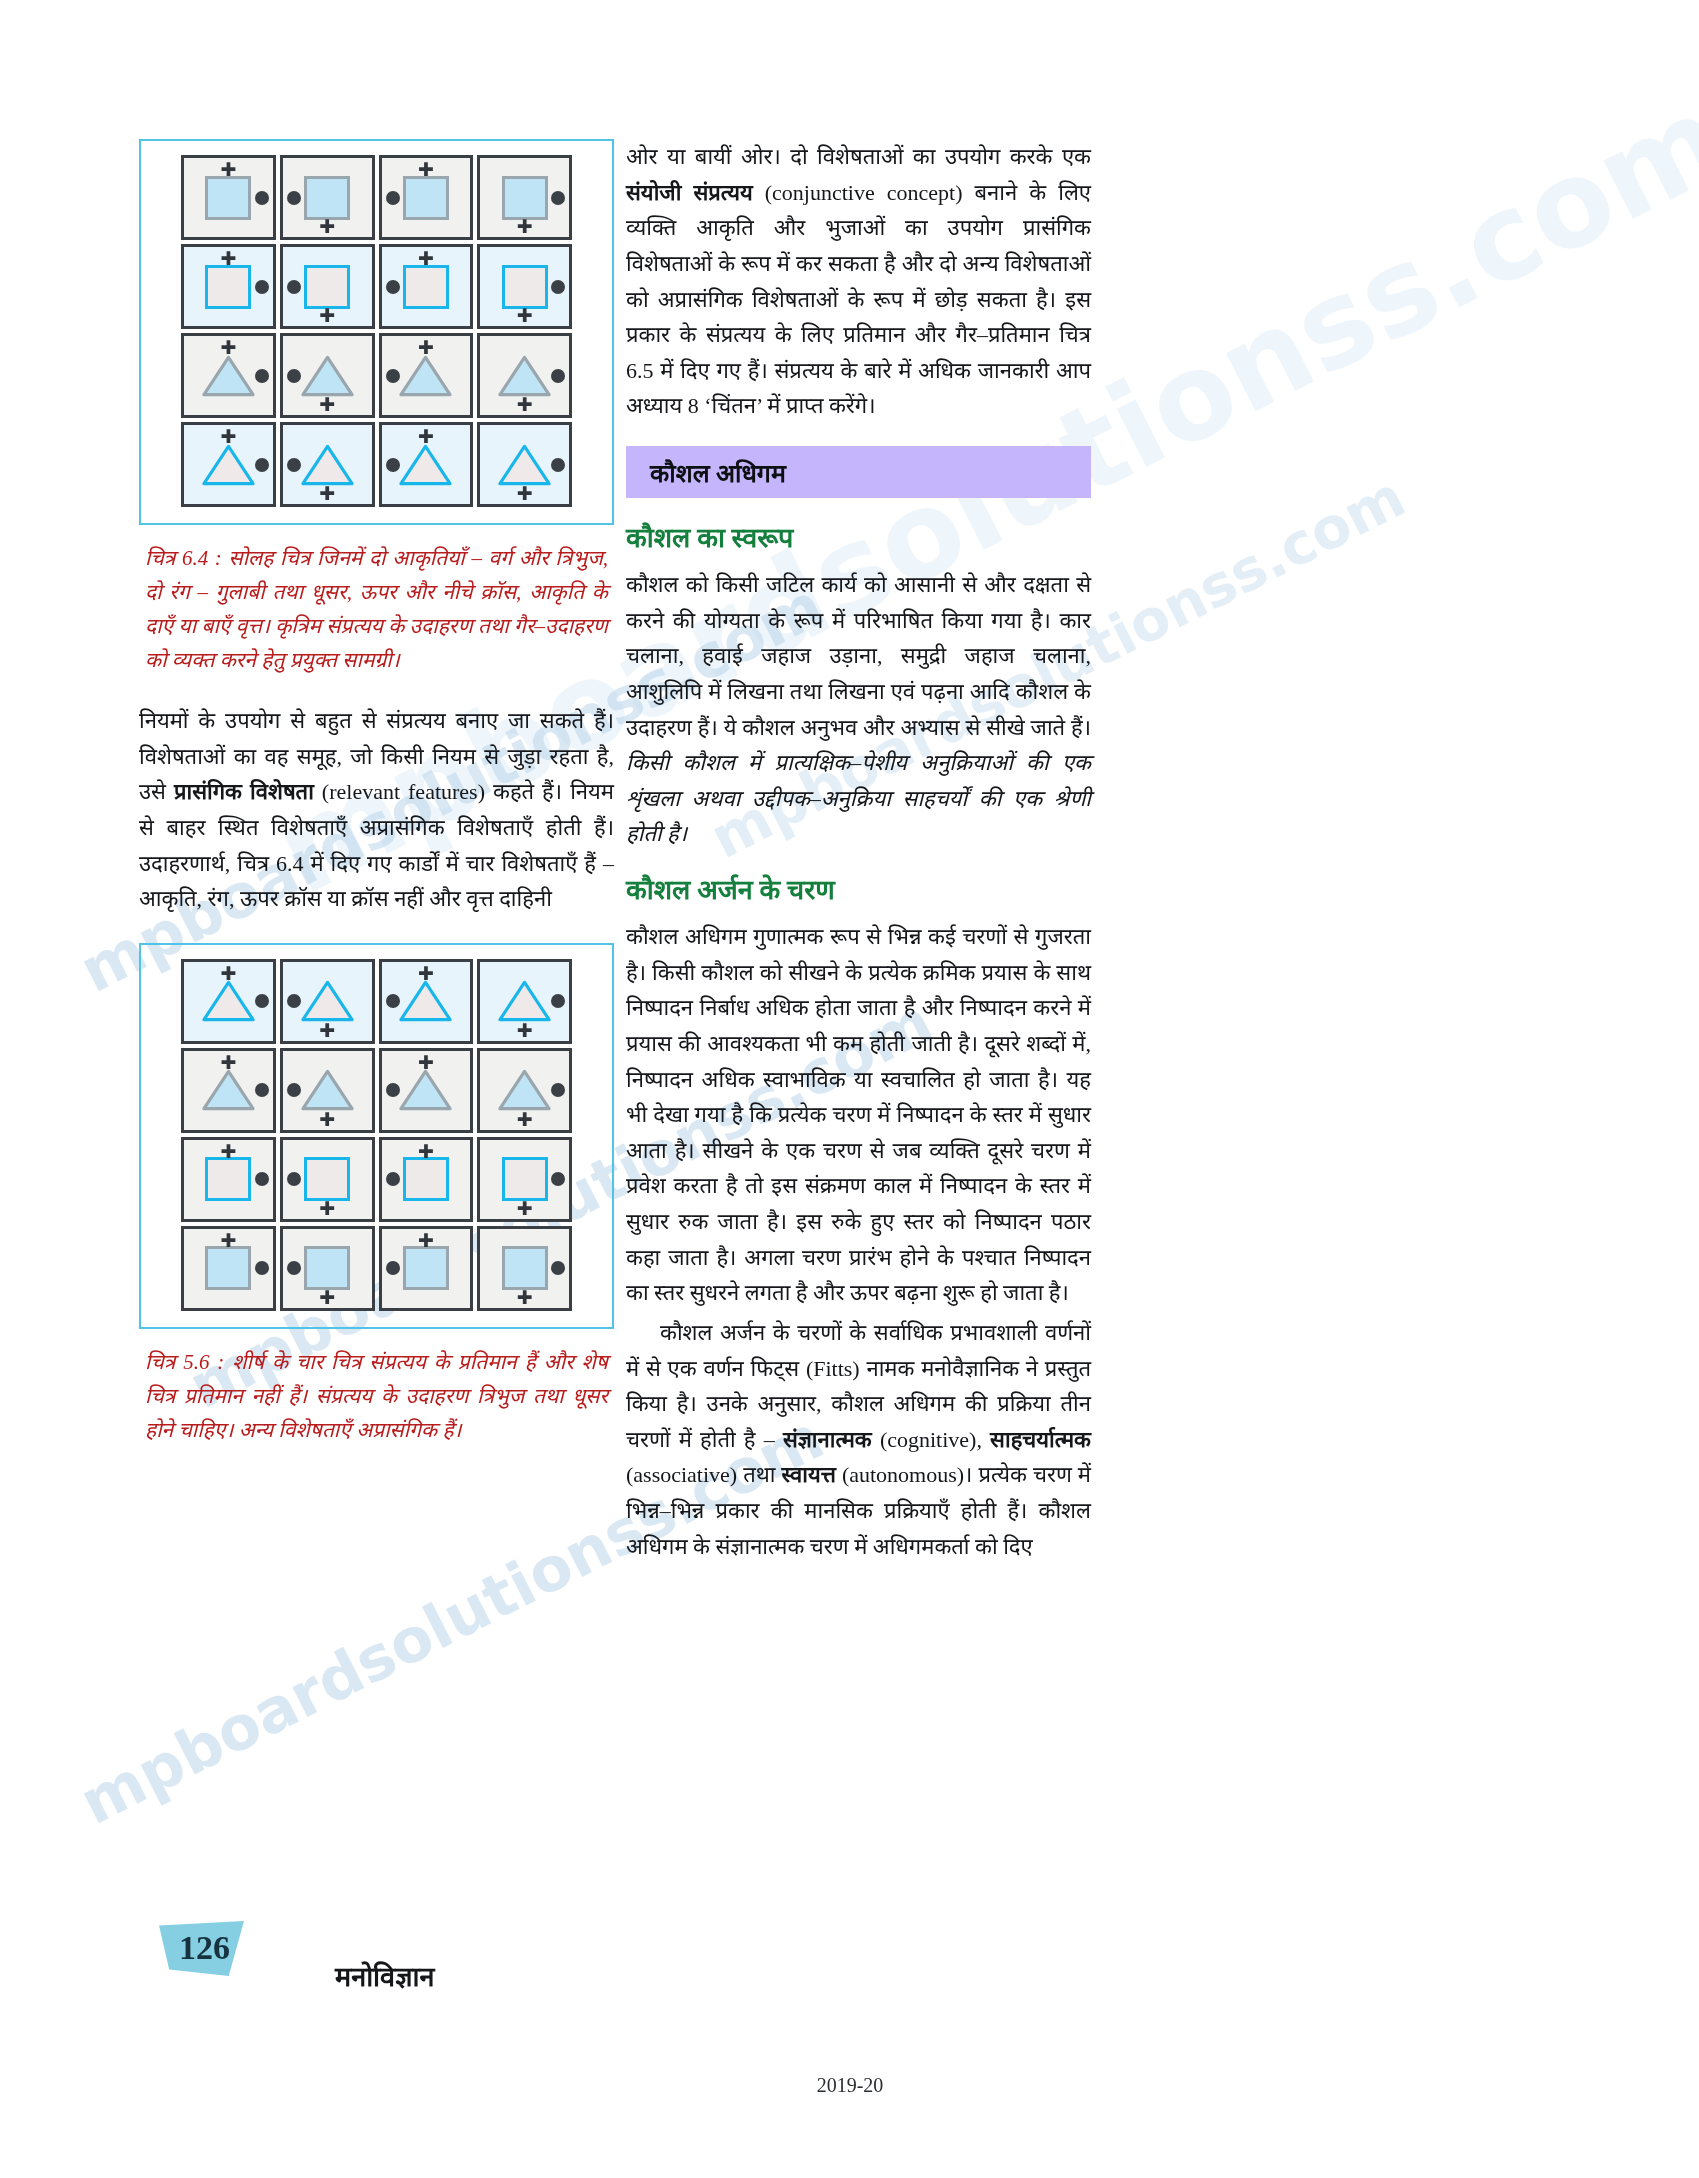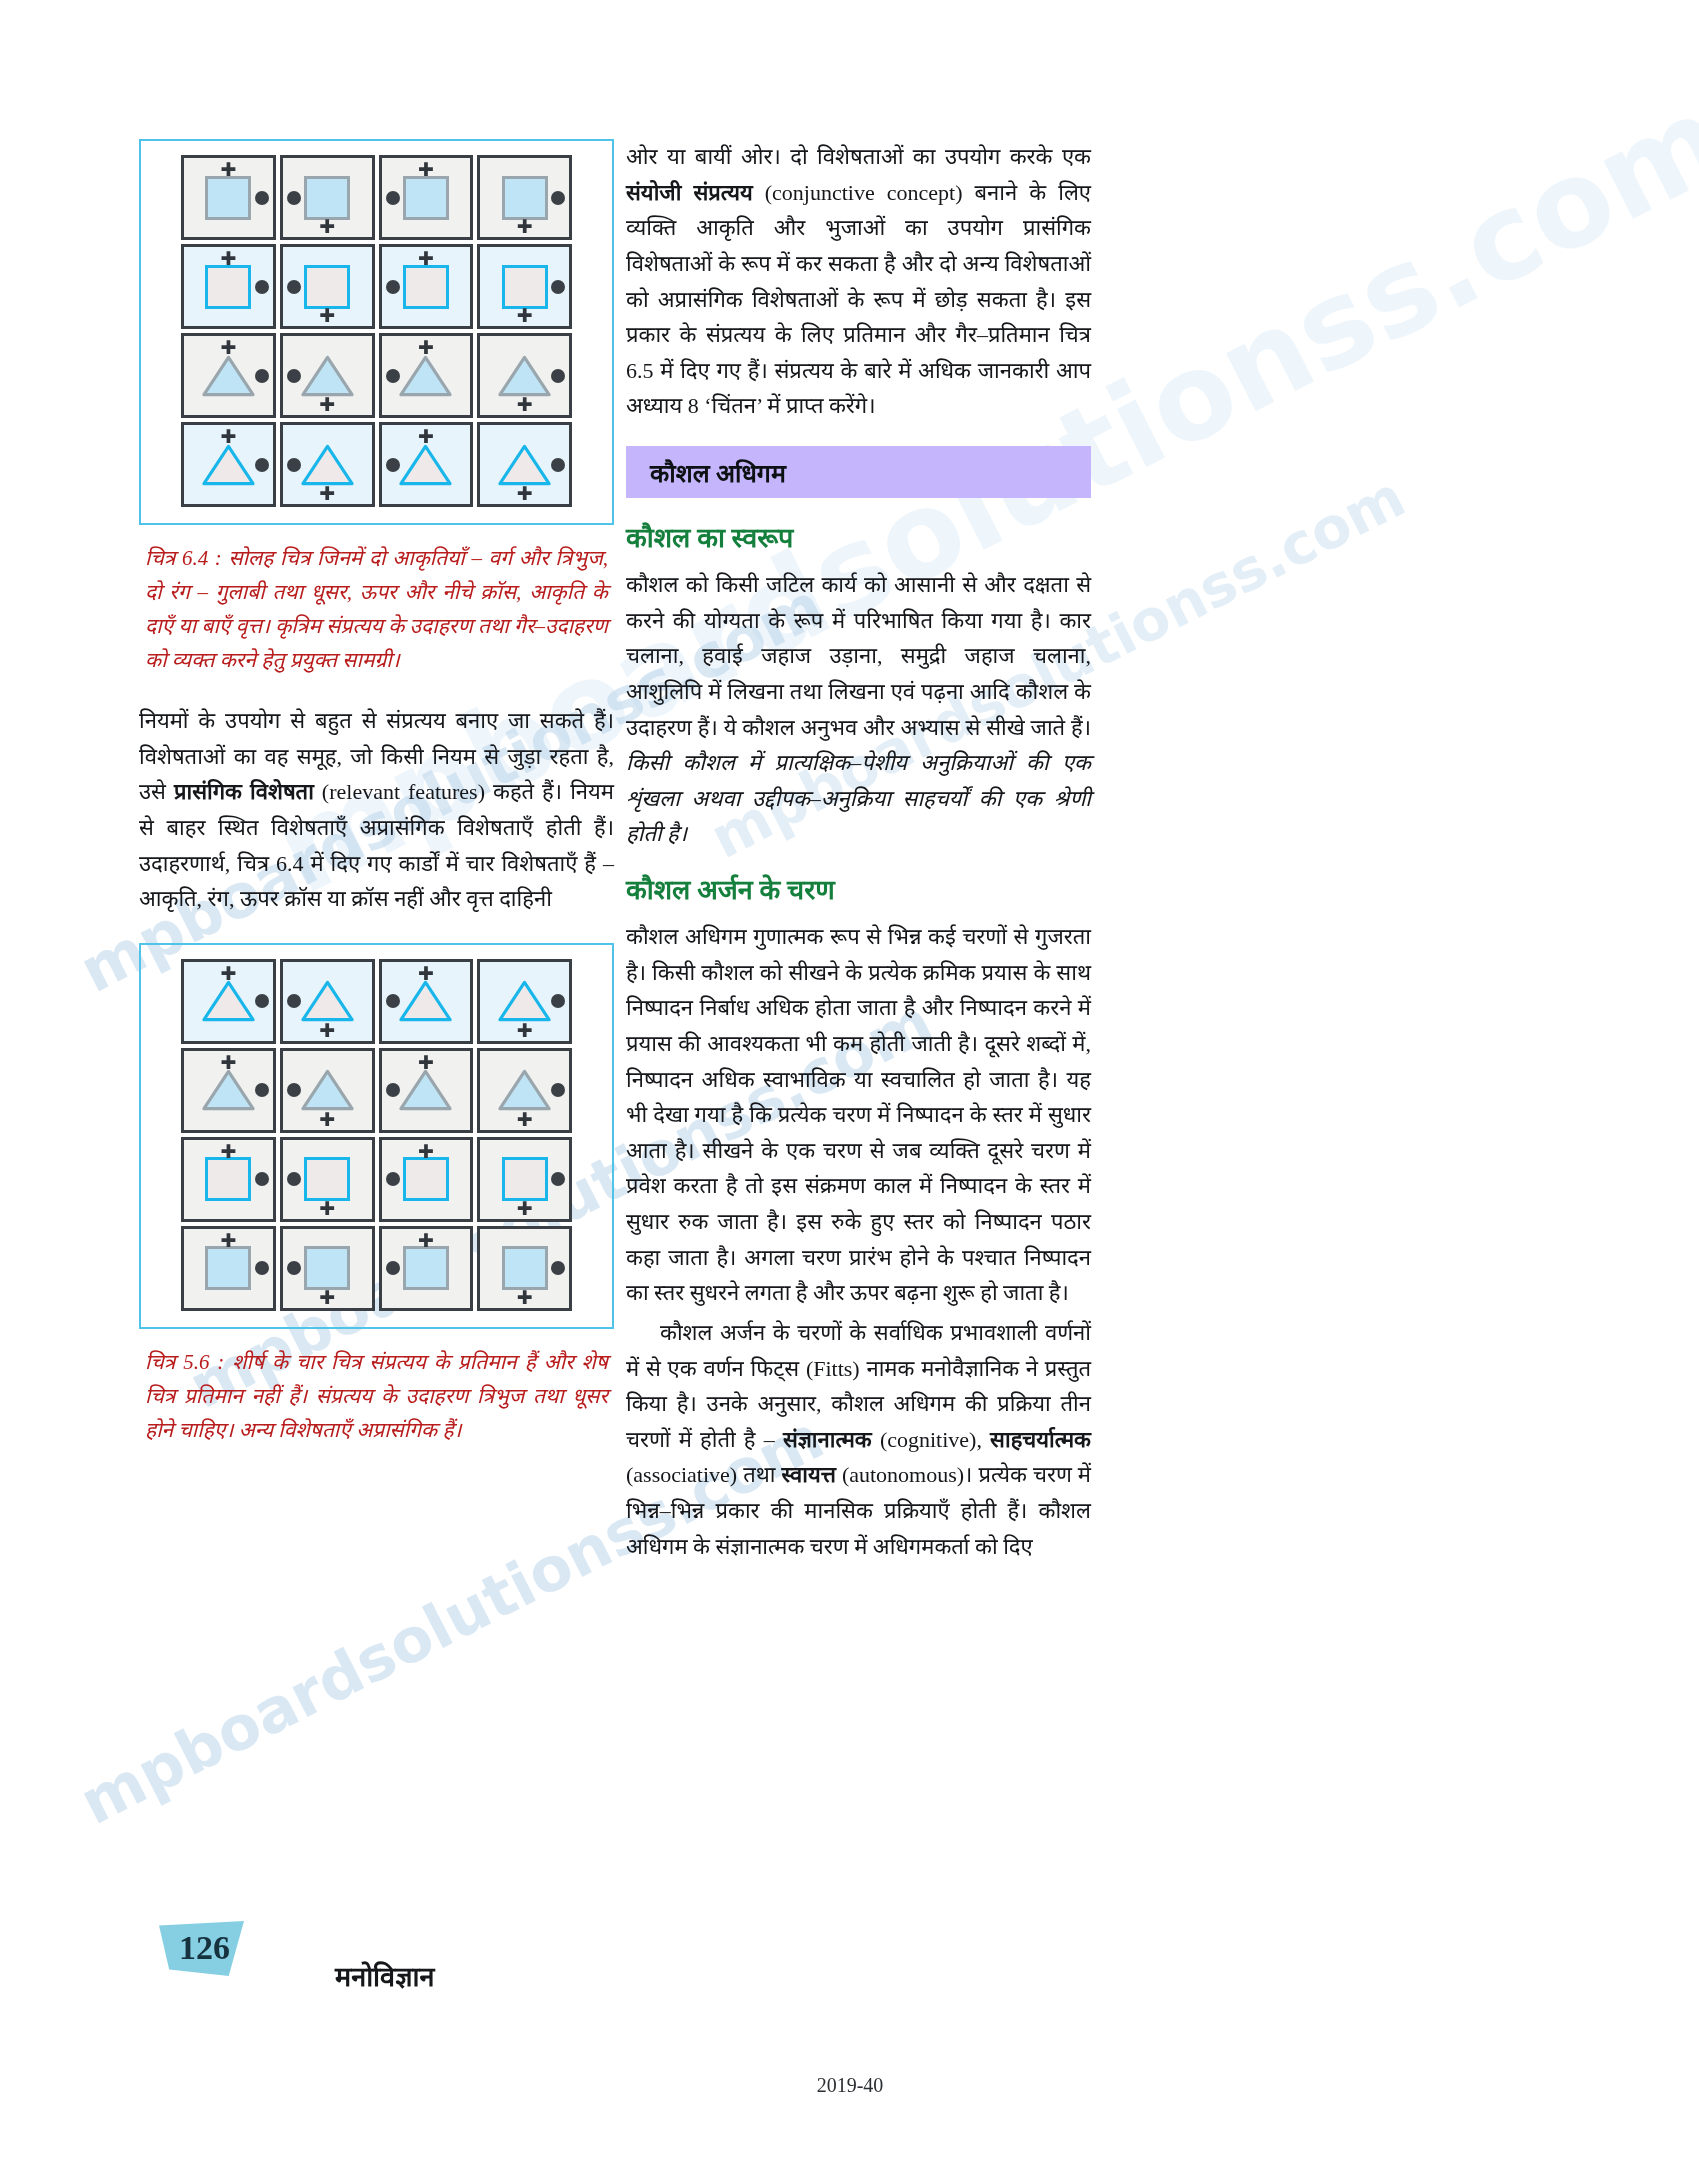--- a/index.html
+++ b/index.html
@@ -503,16 +503,16 @@
       <p>कौशल अधिगम गुणात्मक रूप से भिन्न कई चरणों से गुजरता है। किसी कौशल को सीखने के प्रत्येक क्रमिक प्रयास के साथ निष्पादन निर्बाध अधिक होता जाता है और निष्पादन करने में प्रयास की आवश्यकता भी कम होती जाती है। दूसरे शब्दों में, निष्पादन अधिक स्वाभाविक या स्वचालित हो जाता है। यह भी देखा गया है कि प्रत्येक चरण में निष्पादन के स्तर में सुधार आता है। सीखने के एक चरण से जब व्यक्ति दूसरे चरण में प्रवेश करता है तो इस संक्रमण काल में निष्पादन के स्तर में सुधार रुक जाता है। इस रुके हुए स्तर को निष्पादन पठार कहा जाता है। अगला चरण प्रारंभ होने के पश्चात निष्पादन का स्तर सुधरने लगता है और ऊपर बढ़ना शुरू हो जाता है।</p>
       <p class="indent">कौशल अर्जन के चरणों के सर्वाधिक प्रभावशाली वर्णनों में से एक वर्णन फिट्स (Fitts) नामक मनोवैज्ञानिक ने प्रस्तुत किया है। उनके अनुसार, कौशल अधिगम की प्रक्रिया तीन चरणों में होती है – <b>संज्ञानात्मक</b> (cognitive), <b>साहचर्यात्मक</b> (associative) तथा <b>स्वायत्त</b> (autonomous)। प्रत्येक चरण में भिन्न–भिन्न प्रकार की मानसिक प्रक्रियाएँ होती हैं। कौशल अधिगम के संज्ञानात्मक चरण में अधिगमकर्ता को दिए</p>
     </div>
   </div>
 
   <div class="pagenum-wrap">
     <div class="badge-shape"></div>
     <div class="pagenum">126</div>
     <div class="subject">मनोविज्ञान</div>
   </div>
-  <div class="year">2019-40</div>
+  <div class="year">2019-20</div>
 
 </div>
 
 
 </body></html>

